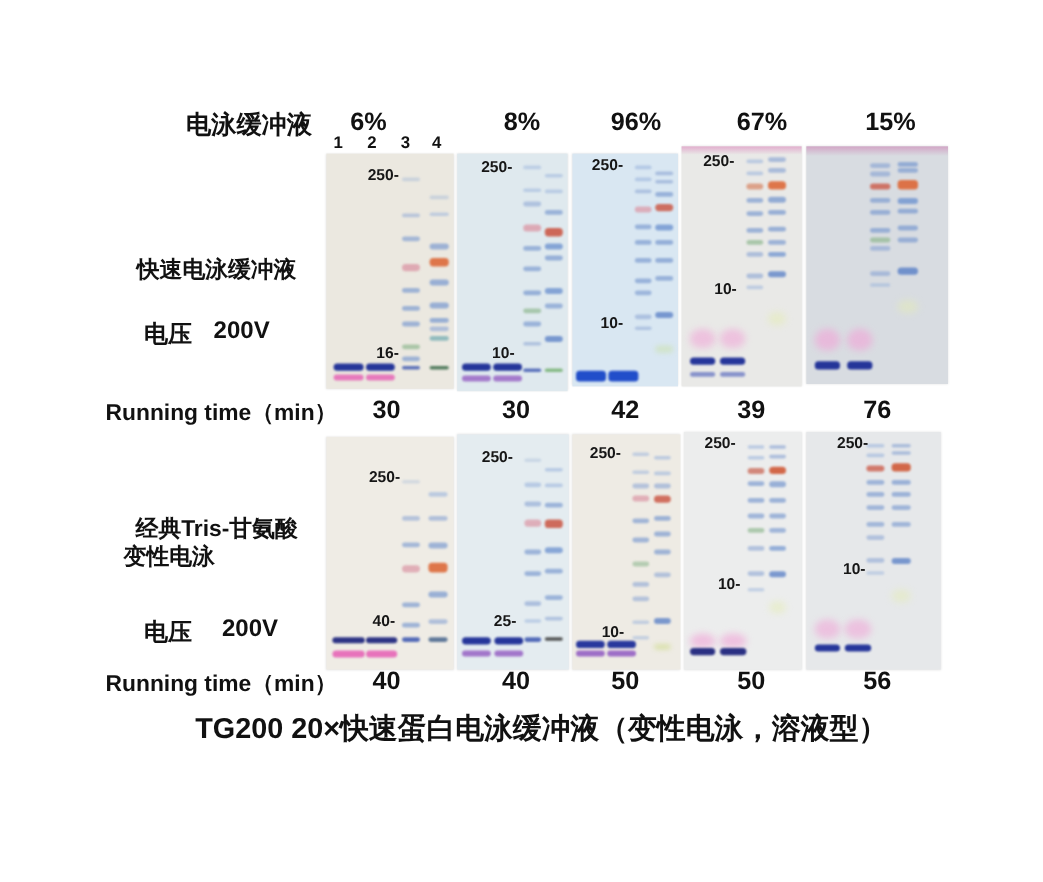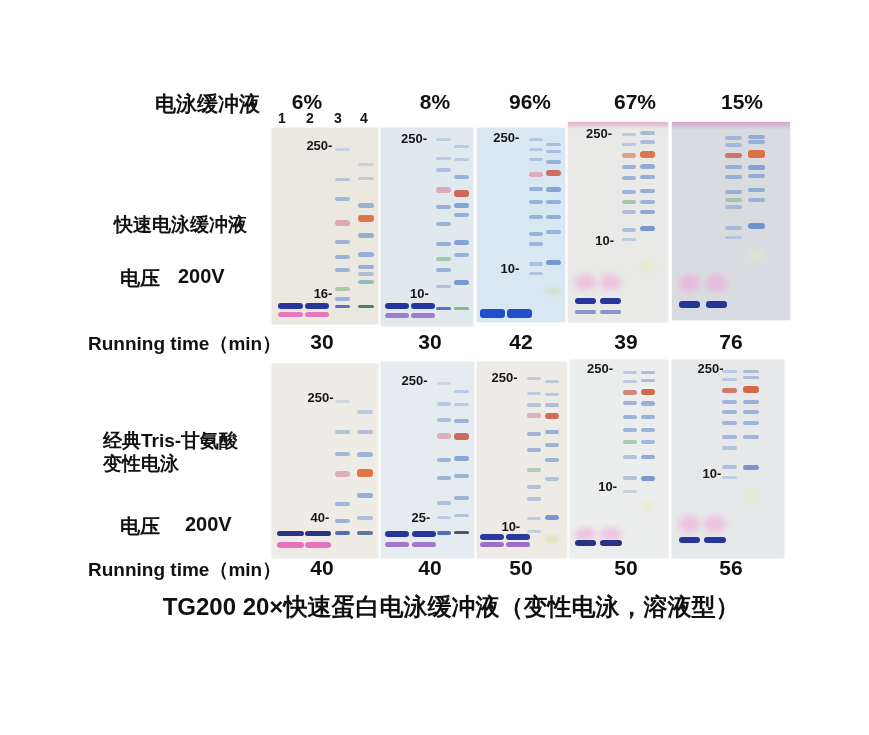--- a/index.html
+++ b/index.html
@@ -317,21 +317,21 @@
 <span class="abs volt" style="left:120px;top:265px;">电压</span>
 <span class="abs volt" style="left:178px;top:265px;">200V</span>
 
 <span class="abs rt-label" style="left:88px;top:331px;">Running time（min）</span>
 <span class="abs rt-val" style="left:322px;top:330px;">30</span>
 <span class="abs rt-val" style="left:430px;top:330px;">30</span>
 <span class="abs rt-val" style="left:521px;top:330px;">42</span>
 <span class="abs rt-val" style="left:626px;top:330px;">39</span>
 <span class="abs rt-val" style="left:731px;top:330px;">76</span>
 
-<span class="abs buffer" style="left:103px;top:428px;">经典Tris-甘氨酸</span>
+<span class="abs buffer" style="left:113px;top:428px;">经典Tris-甘氨酸</span>
 <span class="abs buffer" style="left:103px;top:451px;">变性电泳</span>
 <span class="abs volt" style="left:120px;top:513px;">电压</span>
 <span class="abs volt" style="left:185px;top:513px;">200V</span>
 
 <span class="abs rt-label" style="left:88px;top:557px;">Running time（min）</span>
 <span class="abs rt-val" style="left:322px;top:556px;">40</span>
 <span class="abs rt-val" style="left:430px;top:556px;">40</span>
 <span class="abs rt-val" style="left:521px;top:556px;">50</span>
 <span class="abs rt-val" style="left:626px;top:556px;">50</span>
 <span class="abs rt-val" style="left:731px;top:556px;">56</span>

